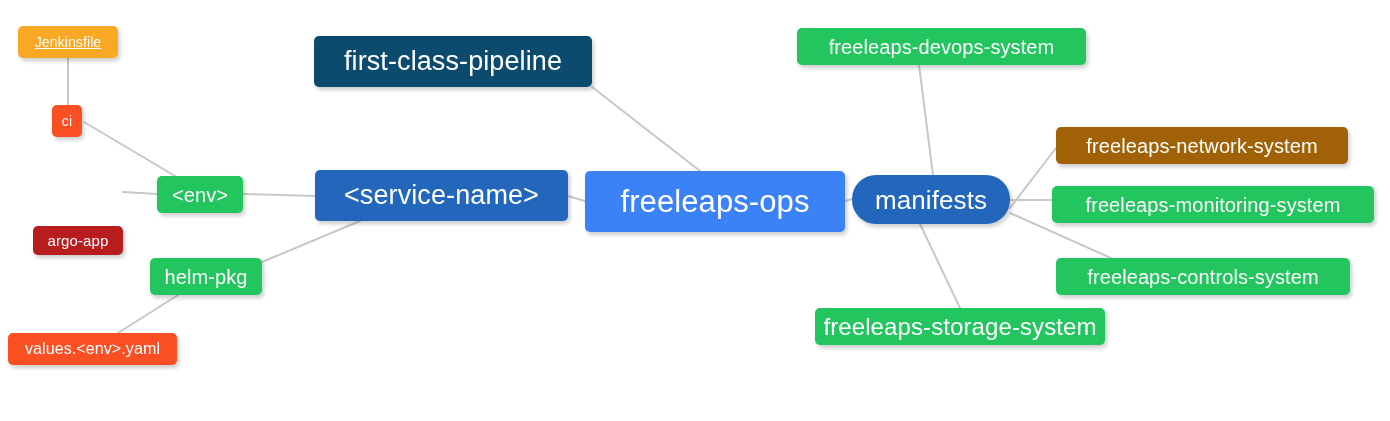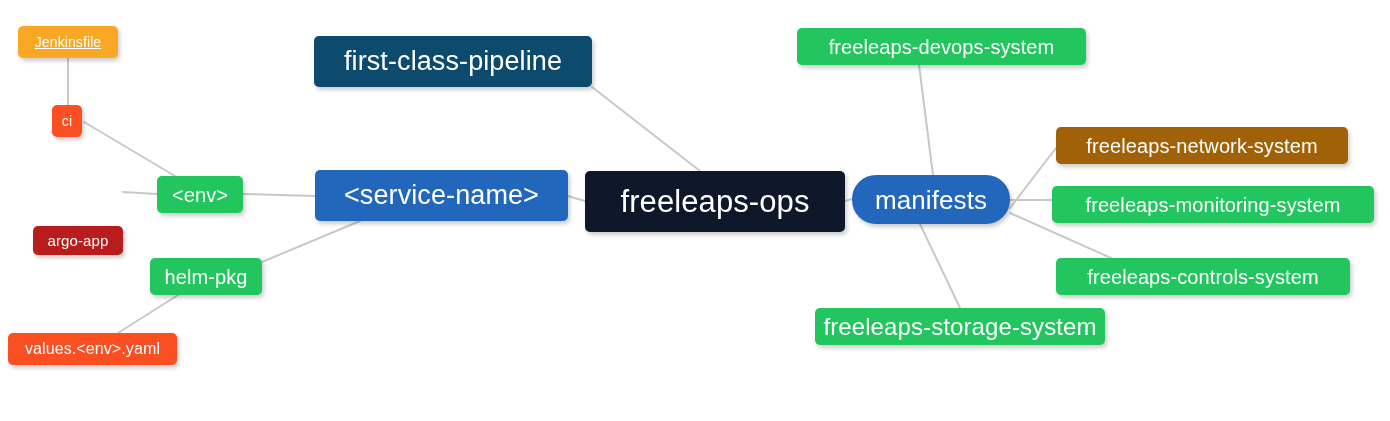--- a/index.html
+++ b/index.html
@@ -84,21 +84,21 @@
     </div>
     <div class="node n-red" style="left: 8px; top: 333px; width: 169px; height: 32px; font-size: 16px; background: rgb(250, 79, 35); text-align: center;">
       <span>values.&lt;env&gt;.yaml</span>
     </div>
     <div class="node n-blue" style="left: 314px; top: 36px; width: 278px; height: 51px; font-size: 27px; background: #0c4a6e;">
       <span>first-class-pipeline</span>
     </div>
     <div class="node n-blue" style="left: 315px; top: 170px; width: 253px; height: 51px; font-size: 27px; background: rgb(34, 103, 187);">
       <span>&lt;service-name&gt;</span>
     </div>
-    <div class="node n-root" style="left: 585px; top: 171px; width: 260px; height: 61px; font-size: 31px; background: #0f172a;">
+    <div class="node n-root" style="left: 585px; top: 171px; width: 260px; height: 61px; font-size: 31px; background: #3b82f6;">
       <span>freeleaps-ops</span>
     </div>
     <div class="node n-blue" style="left: 852px; top: 175px; width: 158px; height: 49px; font-size: 26px; background: rgb(34, 103, 187); border-radius: 24px;">
       <span>manifests</span>
     </div>
     <div class="node n-green" style="left: 797px; top: 28px; width: 289px; height: 37px; font-size: 20px; background: rgb(34, 197, 94);">
       <span>freeleaps-devops-system</span>
     </div>
     <div class="node n-green" style="left: 1056px; top: 111px; width: 292px; height: 37px; font-size: 20px; background: #a16207; margin-top: 16px;">
       <span>freeleaps-network-system</span>

